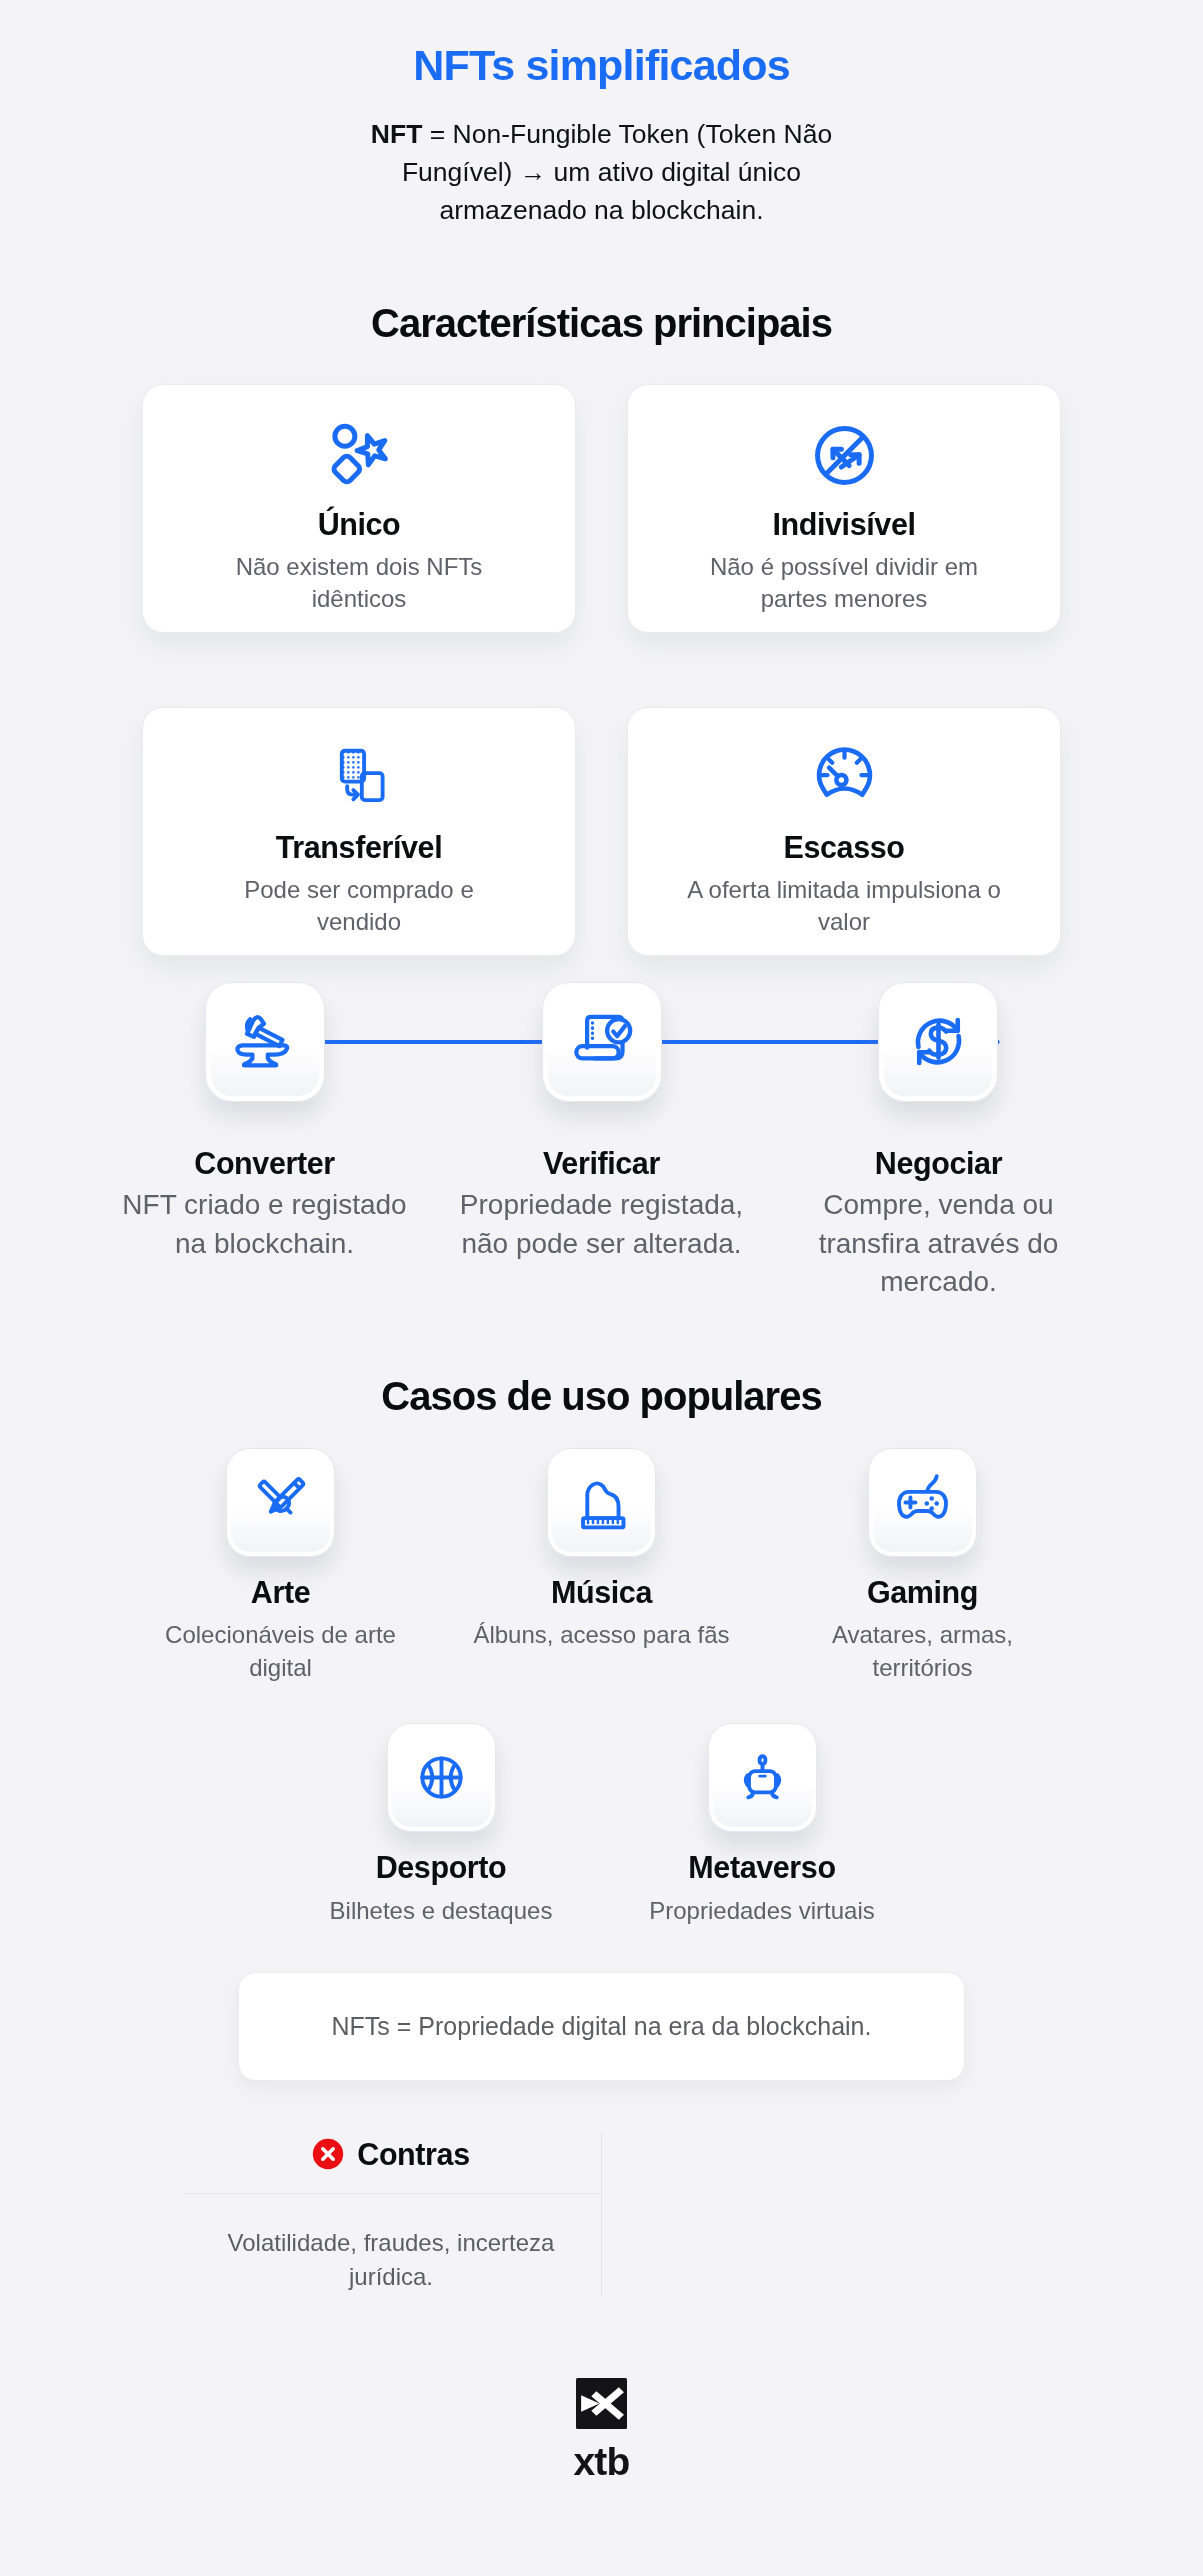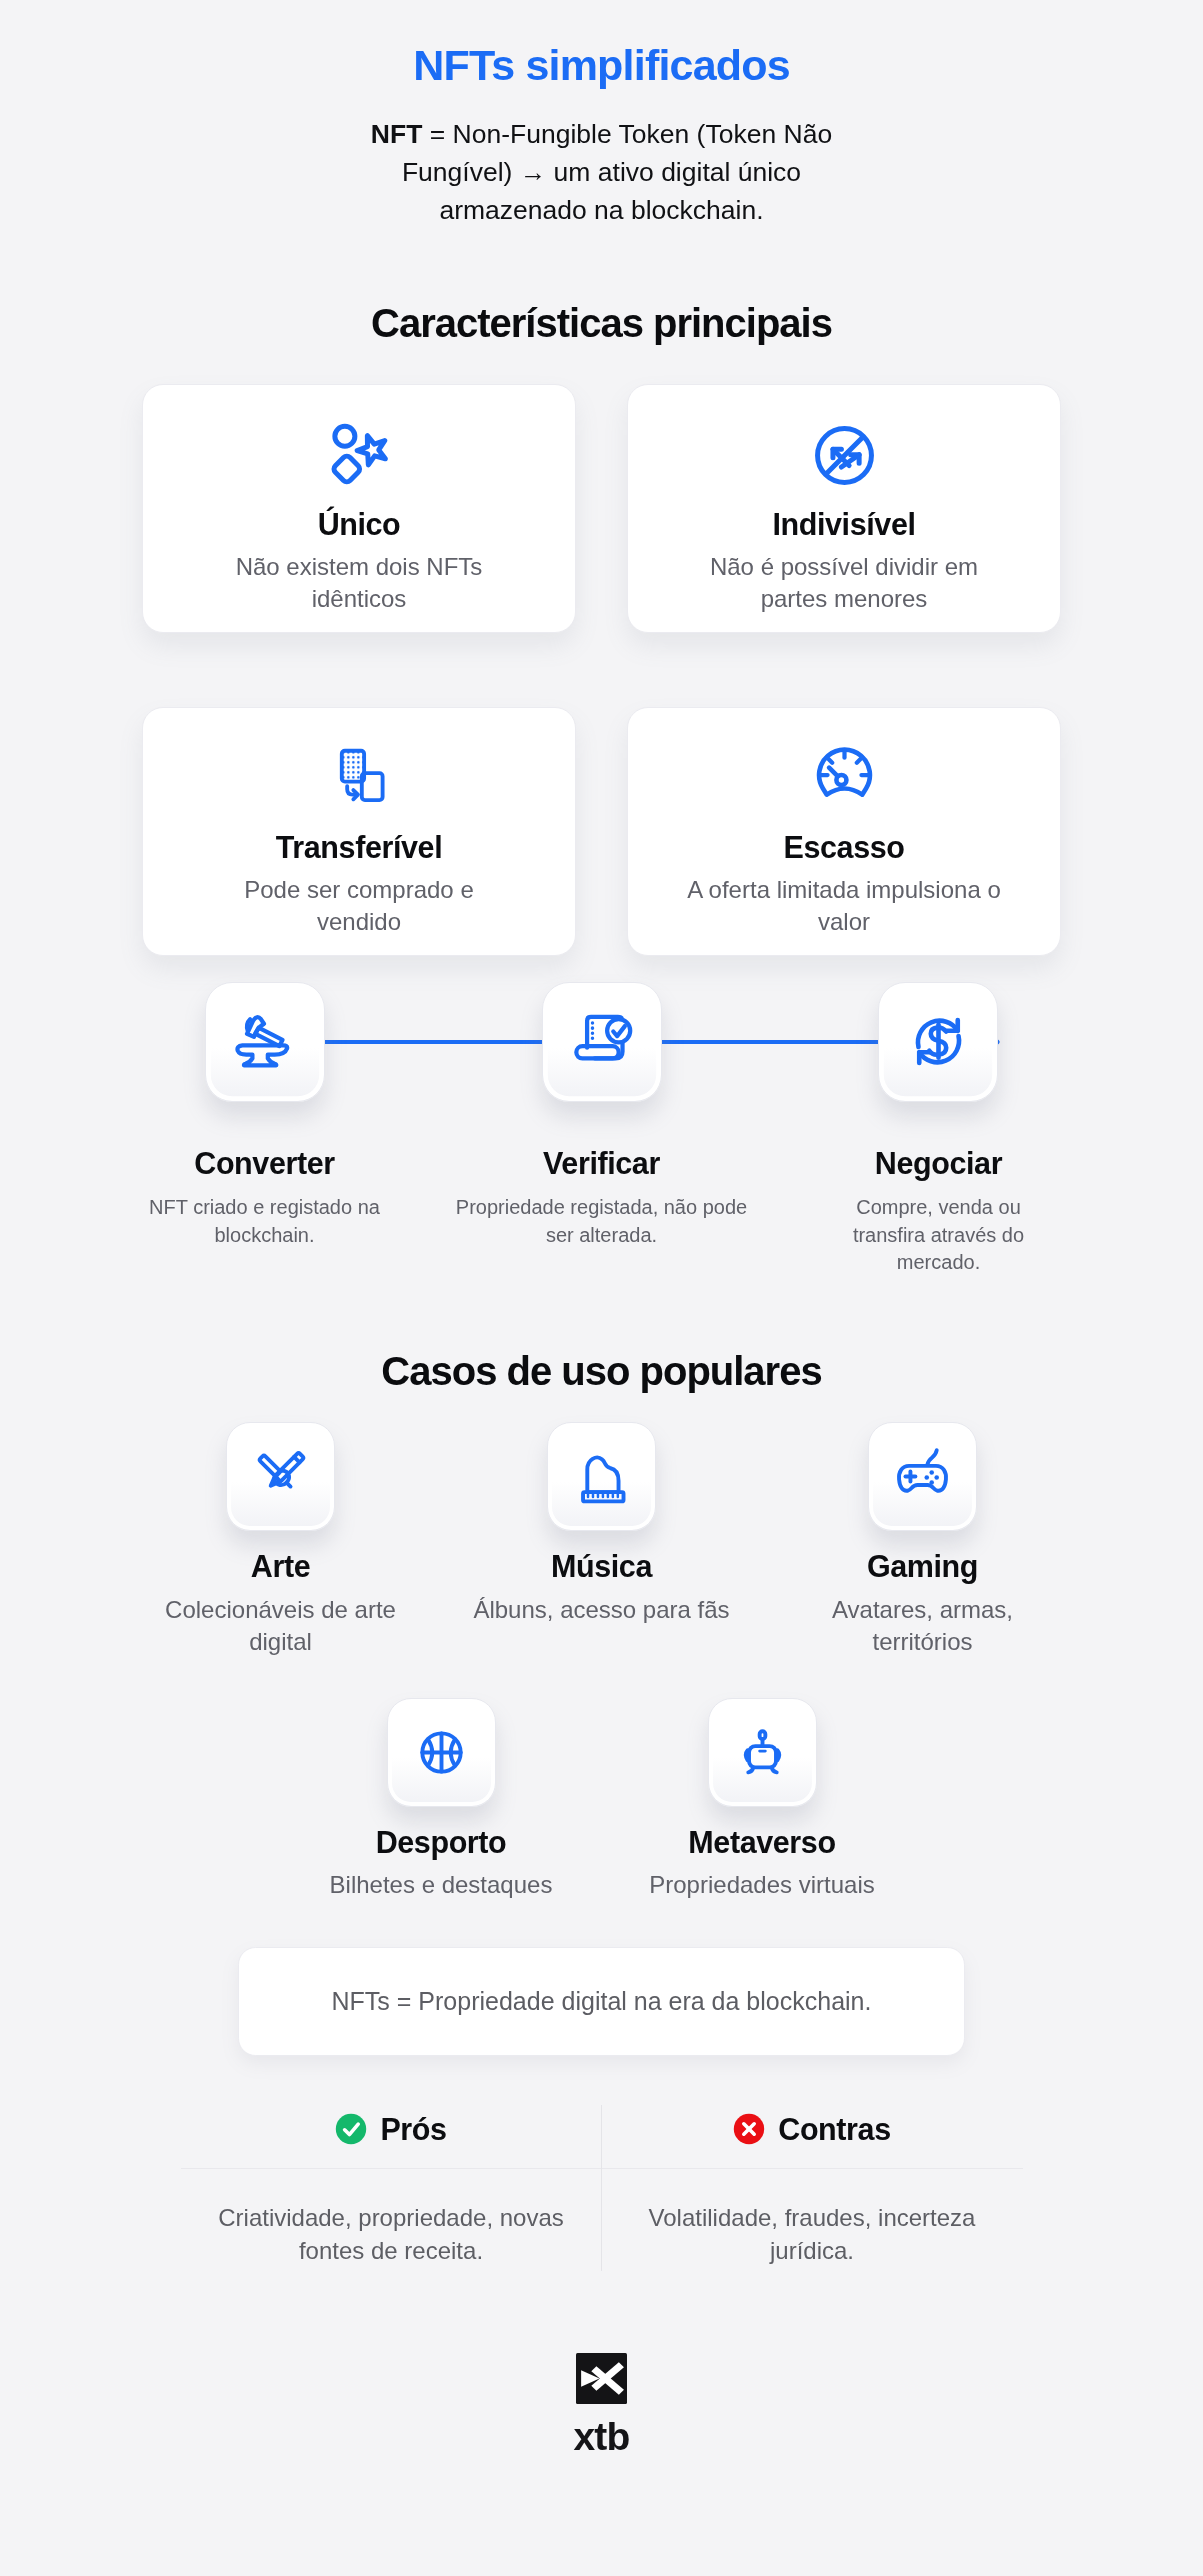--- a/index.html
+++ b/index.html
@@ -34,21 +34,21 @@
     background:linear-gradient(180deg,#ffffff 55%,#f1f2f6);
     border:1.6px solid #e7e8ee;border-radius:27px;
     box-shadow:0 14.4px 22.5px rgba(125,130,150,.20), inset 0 0 0 4.8px #ffffff;
     display:flex;align-items:center;justify-content:center;
   }
   .tile .ic{width:77px;height:77px;}
   .tile.t1{left:205px}.tile.t2{left:542px}.tile.t3{left:878px}
   .step-cols{display:flex;width:1011px;margin:42px auto 0;}
   .step-col{width:337px;}
   .step-title{font-size:30.5px;font-weight:bold;letter-spacing:-0.4px;color:#0c0d10;}
-  .step-desc{margin:13px auto 0;font-size:20px;line-height:1.38;color:#606169;}
+  .step-desc{margin:5px auto 0;font-size:28px;line-height:1.38;color:#606169;}
   
   .uc-row1{display:flex;width:963px;margin:30.5px auto 0;}
   .uc-row2{display:flex;width:642px;margin:39px auto 0;}
   .uc-col{width:321px;}
   .uc-tile{
     width:109px;height:109px;box-sizing:border-box;margin:0 auto;
     background:linear-gradient(180deg,#ffffff 55%,#f1f2f6);
     border:1.6px solid #e7e8ee;border-radius:24px;
     box-shadow:0 14.4px 21px rgba(125,130,150,.20), inset 0 0 0 4px #ffffff;
     display:flex;align-items:center;justify-content:center;
@@ -291,30 +291,20 @@
       <div class="uc-desc">Propriedades virtuais</div>
     </div>
 
   </div>
 
   <div class="quote">NFTs = Propriedade digital na era da blockchain.</div>
 
   <div class="proscons">
     <div class="pc-vline"></div>
 
-    <div class="pc-col">
-      <div class="pc-head">
-        <svg width="32" height="32" viewBox="0 0 40 40">
-          <circle cx="20" cy="20" r="19" fill="#14b86b"></circle>
-          <polyline points="12 21, 18 27, 29 14" fill="none" stroke="#ffffff" stroke-width="4.5" stroke-linecap="round" stroke-linejoin="round"></polyline>
-        </svg>
-        <span class="pc-label">Prós</span>
-      </div>
-      <div class="pc-desc">Criatividade, propriedade, novas fontes de receita.</div>
-    </div>
 
     <div class="pc-col">
       <div class="pc-head">
         <svg width="32" height="32" viewBox="0 0 40 40">
           <circle cx="20" cy="20" r="19" fill="#ea0f14"></circle>
           <line x1="13.5" y1="13.5" x2="26.5" y2="26.5" stroke="#ffffff" stroke-width="4.5" stroke-linecap="round"></line>
           <line x1="26.5" y1="13.5" x2="13.5" y2="26.5" stroke="#ffffff" stroke-width="4.5" stroke-linecap="round"></line>
         </svg>
         <span class="pc-label">Contras</span>
       </div>

